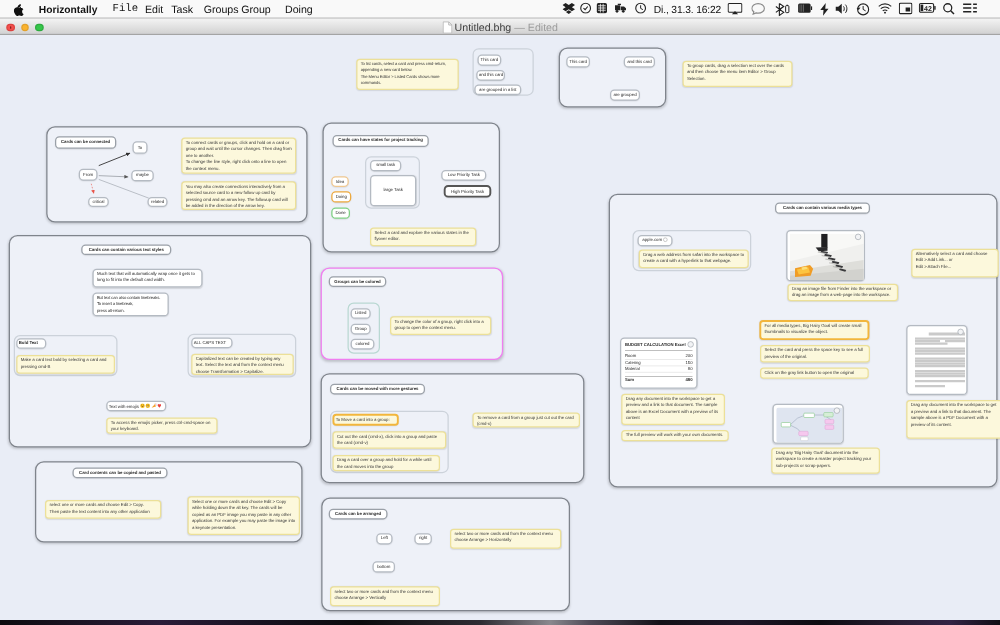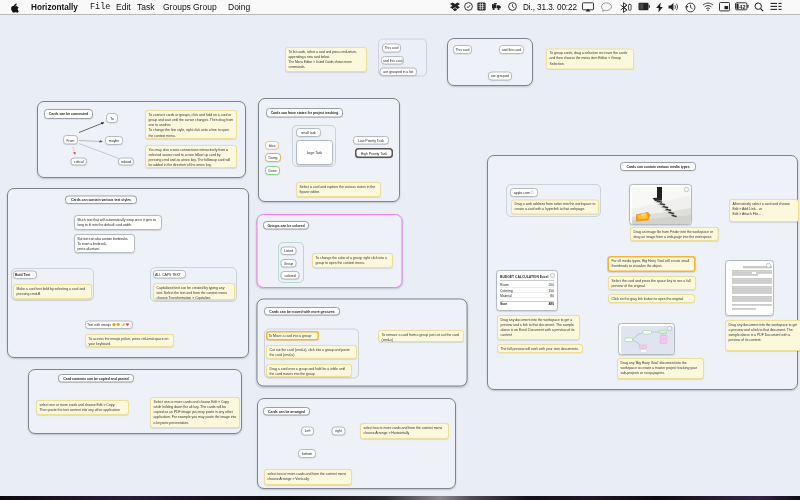--- a/index.html
+++ b/index.html
@@ -79,21 +79,21 @@
         <path fill="#222" d="M1 2.2h4.2v4H1z"></path>
         <path fill="#222" d="M5.6 3.2h2.6l1.6 1.4v1.6H5.6z"></path>
         <circle cx="2.6" cy="7" r="1.1" fill="#222"></circle>
         <circle cx="7.6" cy="7" r="1.1" fill="#222"></circle>
         <path fill="#222" d="M3.2 1h2.6v1h-2.6z"></path>
       </svg>
     <svg class="sic" style="left:508px;" width="9" height="9" viewBox="0 0 9 9">
         <circle cx="4.5" cy="4.5" r="3.9" fill="none" stroke="#222" stroke-width="0.9"></circle>
         <path d="M4.5 2.2v2.5l1.8 1" fill="none" stroke="#222" stroke-width="0.8"></path>
       </svg>
-    <span class="mi" style="left:523px; font-size:8.2px; letter-spacing:-0.1px;">Di., 31.3. 00:22</span>
+    <span class="mi" style="left:523px; font-size:8.2px; letter-spacing:-0.1px;">Di., 31.3. 16:22</span>
     <svg class="sic" style="left:582px;" width="12" height="10" viewBox="0 0 12 10">
         <rect x="0.5" y="0.8" width="11" height="7" rx="0.8" fill="none" stroke="#222" stroke-width="0.9"></rect>
         <path fill="#222" d="M3.5 9.4h5l-2.5-2.6z"></path>
       </svg>
     <svg class="sic" style="left:601px;" width="11" height="10" viewBox="0 0 11 10">
         <path fill="none" stroke="#8a8a8a" stroke-width="0.9" d="M5.5 0.9c2.8 0 5 1.7 5 3.8 0 2.1-2.2 3.8-5 3.8-.5 0-1.1-.1-1.6-.2L1.5 9.3l.6-1.9C1 6.7.5 5.7.5 4.7c0-2.1 2.2-3.8 5-3.8z"></path>
       </svg>
     <svg class="sic" style="left:620px;" width="12" height="11" viewBox="0 0 12 11">
         <path fill="none" stroke="#222" stroke-width="0.9" d="M3.5 0.7 7 3.2 3.5 5.5 7 7.9 3.5 10.4 V0.7 M0.7 3.2 L7 7.9 M0.7 7.9 L7 3.2"></path>
         <rect x="8.5" y="2.5" width="2.6" height="5.6" rx="0.6" fill="none" stroke="#222" stroke-width="0.8"></rect>
@@ -147,20 +147,30 @@
           <line x1="0.5" y1="1.4" x2="7" y2="1.4"></line>
           <line x1="0.5" y1="4.4" x2="7" y2="4.4"></line>
           <line x1="0.5" y1="7.4" x2="7" y2="7.4"></line>
           <line x1="8.5" y1="1.4" x2="11.5" y2="1.4"></line>
           <line x1="8.5" y1="4.4" x2="11.5" y2="4.4"></line>
           <line x1="8.5" y1="7.4" x2="11.5" y2="7.4"></line>
         </g>
       </svg>
   </div>
 
+  <div id="titlebar">
+    <div class="tl" id="tl-r"></div>
+      <div id="tl-dot"></div>
+    <div class="tl" id="tl-y"></div>
+    <div class="tl" id="tl-g"></div>
+    <div id="wtitle"><svg width="8" height="10" viewBox="0 0 8 10" style="vertical-align:-1.5px; margin-right:2px;">
+          <path d="M0.5 0.5 H5 L7.5 3 V9.5 H0.5 z" fill="#fff" stroke="#b9b9b9" stroke-width="0.8"></path>
+          <path d="M5 0.5 L5 3 L7.5 3" fill="none" stroke="#b9b9b9" stroke-width="0.8"></path>
+        </svg>Untitled.bhg <span class="ed">— Edited</span></div>
+  </div>
 
   <div id="canvas">
   <div id="world">
 
     <div class="note" style="left:570px; top:38px; width:164px; height:50px; font-size:6.7px; letter-spacing:-0.15px;">To list cards, select a card and press cmd-return,<br>appending a new card below.<br>The Menu Editor &gt; Listed Cards shows more<br>commands.</div>
     <div class="sgroup" style="left:756px; top:21px; width:98px; height:76px;"></div>
     <div class="card sm" style="left:764px; top:31.4px; width:38px; height:18px;">This card</div>
     <div class="card sm" style="left:762px; top:56px; width:46px; height:17px;">and this card</div>
     <div class="card sm" style="left:759px; top:79px; width:75px; height:17px;">are grouped in a list</div>
     <div class="group" style="left:894px; top:20px; width:172px; height:96px;"></div>

